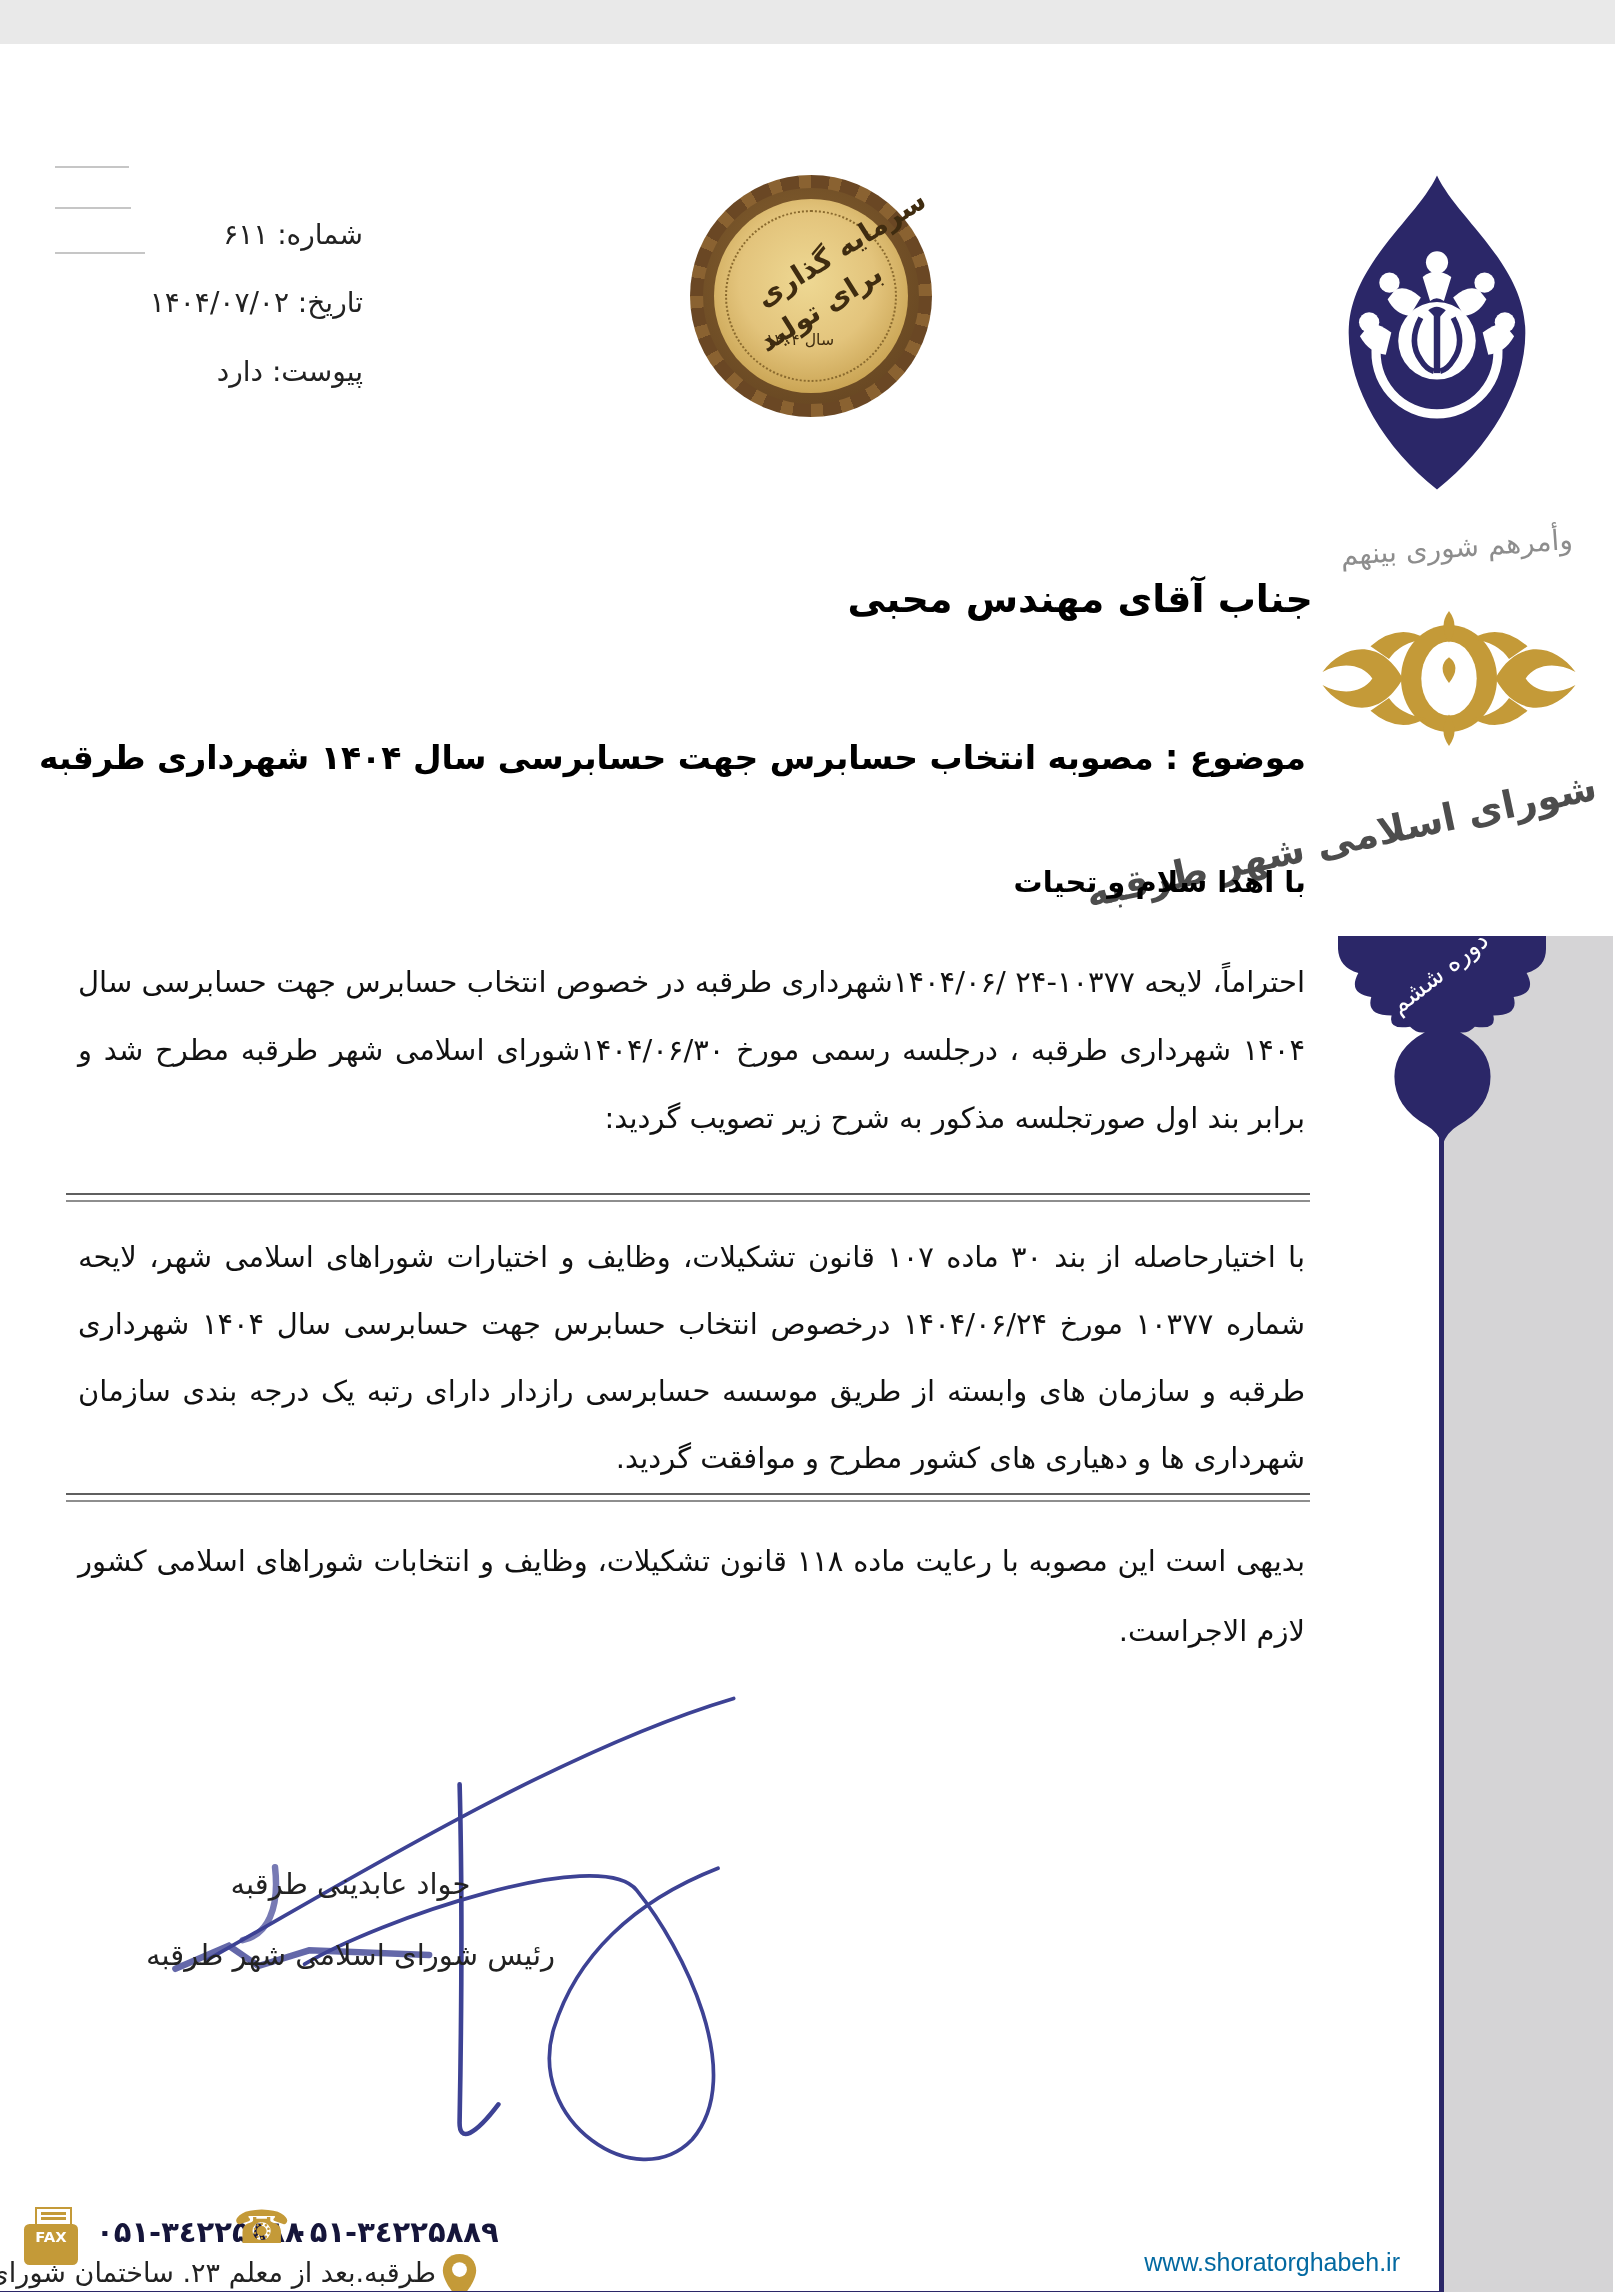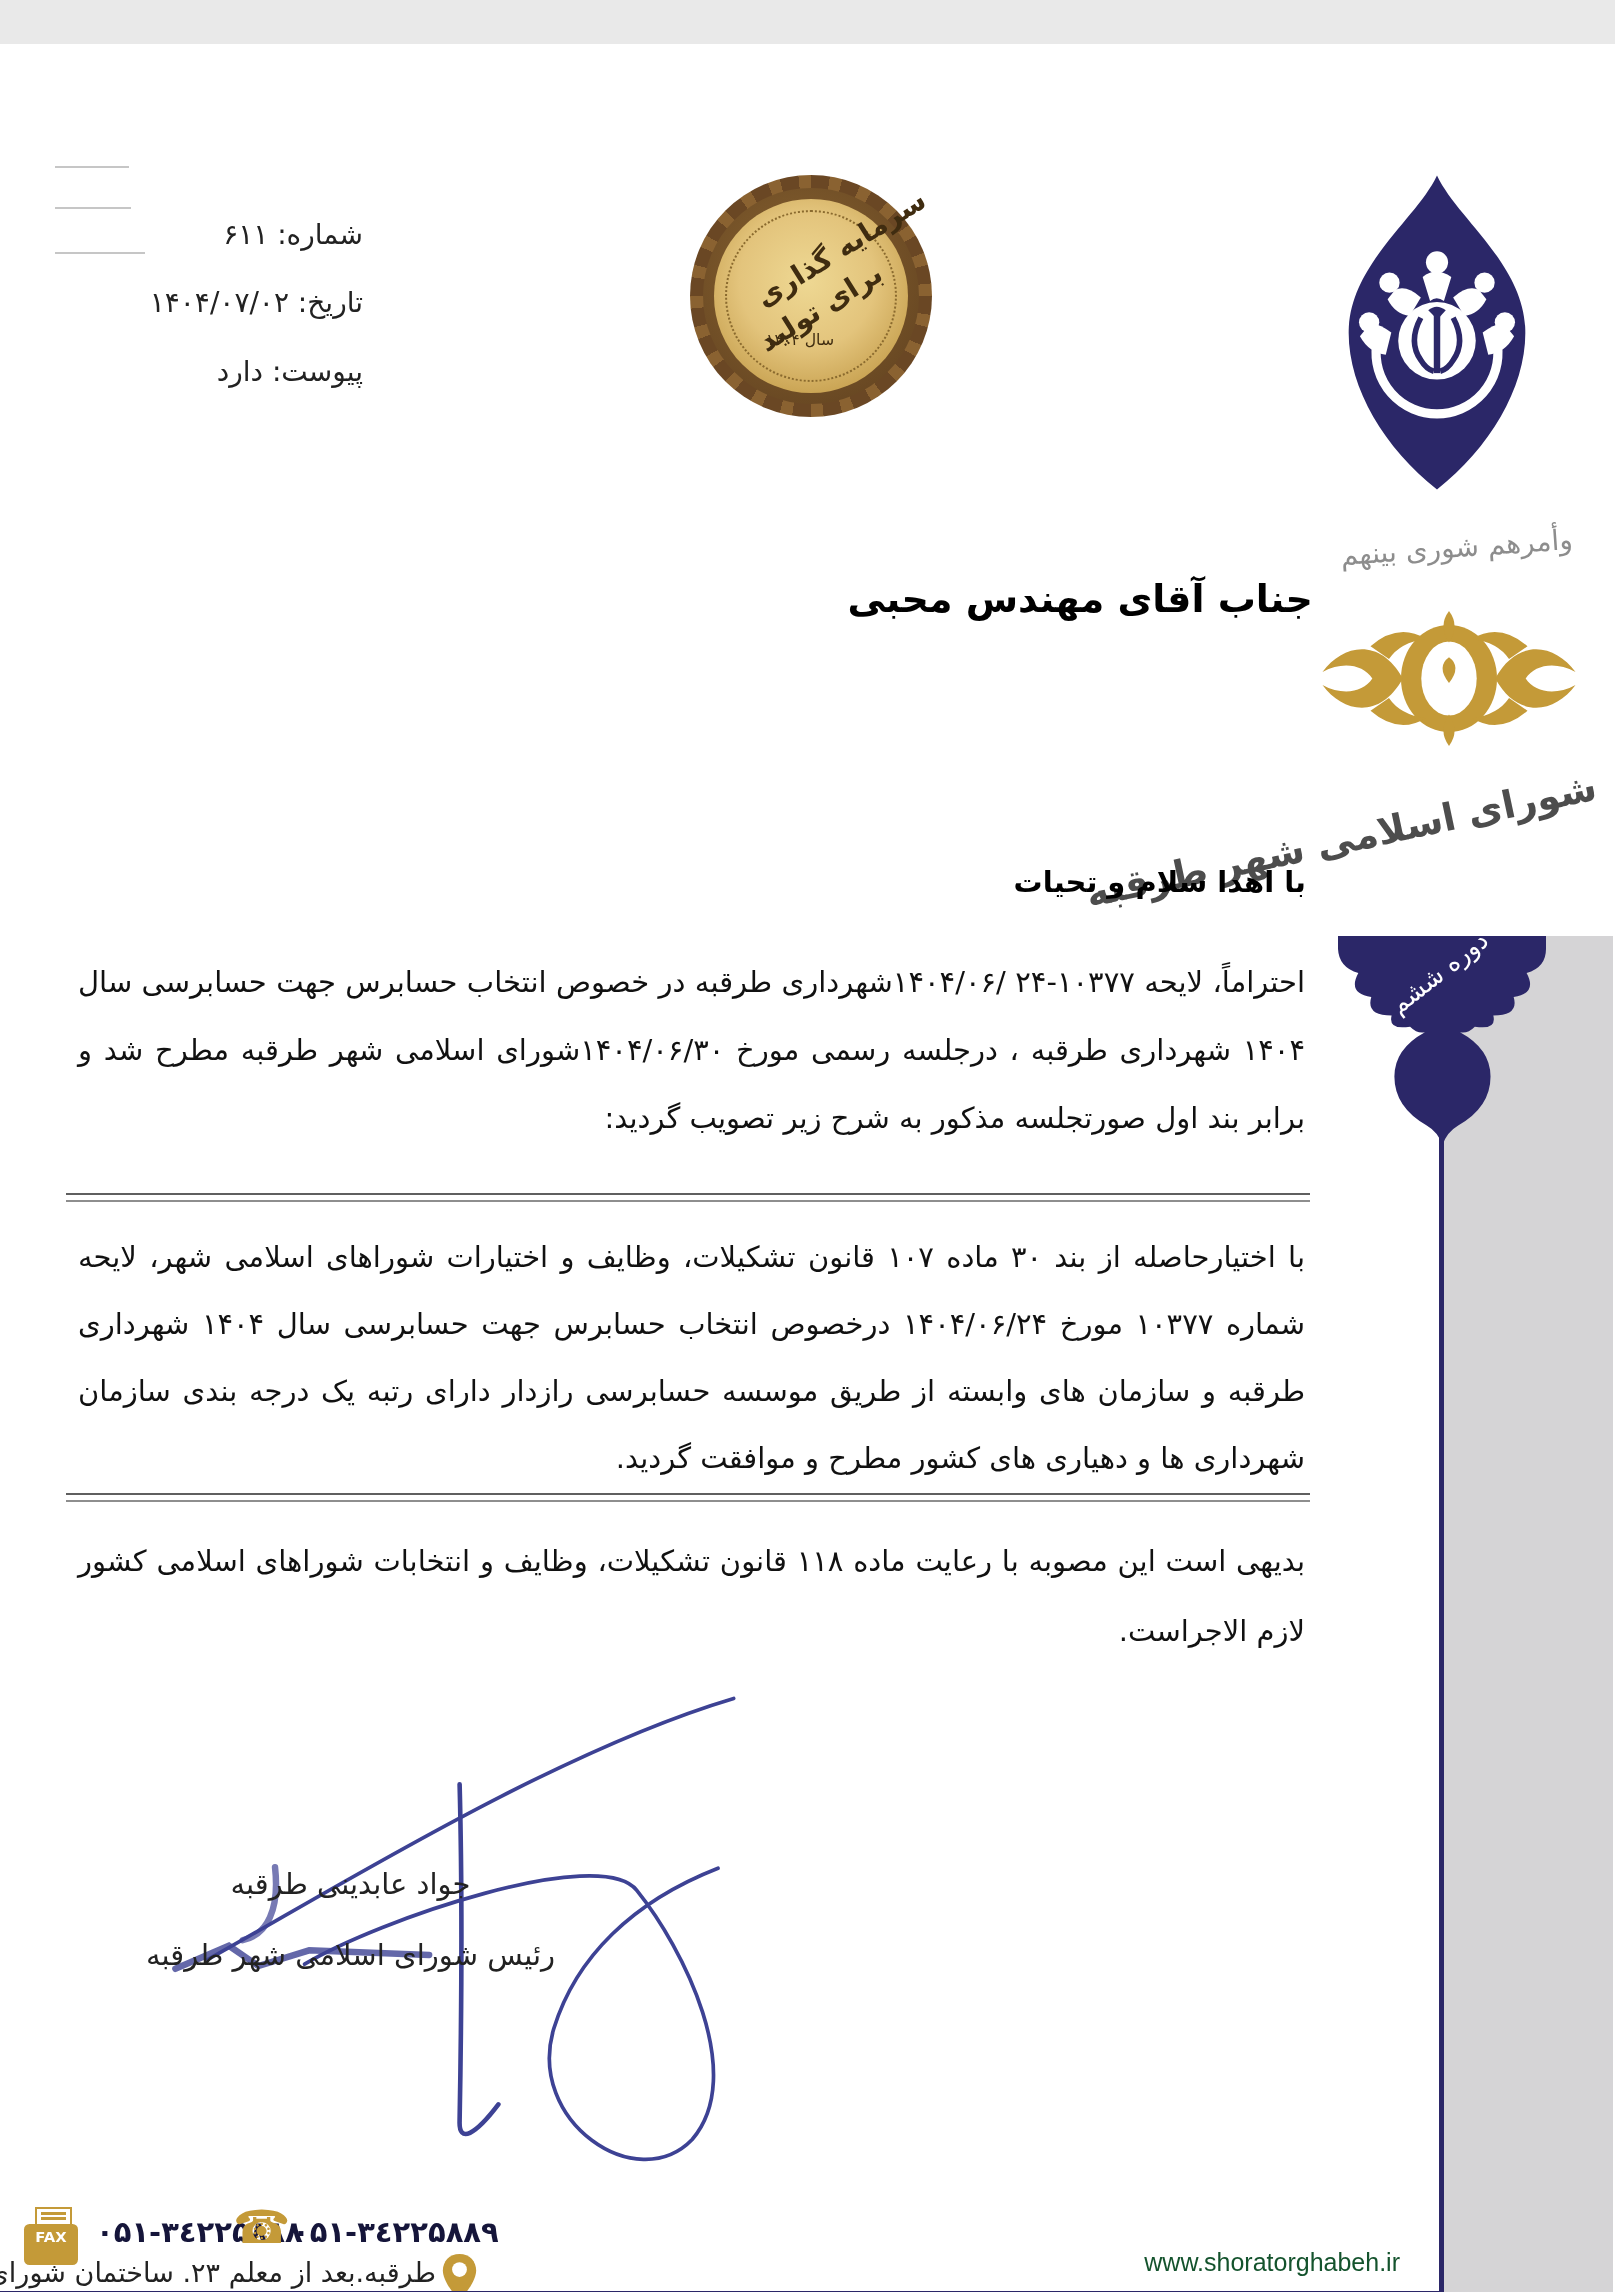--- a/index.html
+++ b/index.html
@@ -44,21 +44,21 @@
   .footer-num{font-size:29px;font-weight:bold;color:#15153a;white-space:nowrap;}
   .footer-addr{font-size:27px;color:#222;direction:rtl;white-space:nowrap;}
   .phone-glyph{font-size:46px;color:#c49a38;line-height:1;}
   .fax-icon{width:61px;height:46px;}
   .fax-paper{position:absolute;left:11px;top:0;width:33px;height:18.5px;background:#fff;
     border:2.8px solid #c49a38;}
   .fax-paper i{position:absolute;left:3.7px;right:3.7px;height:2.8px;background:#c49a38;}
   .fax-body{position:absolute;left:0;top:16.6px;width:54px;height:41px;background:#c49a38;
     border-radius:5.5px;color:#fff;font-size:14.8px;font-weight:bold;text-align:center;line-height:26px;}
   .navy-bar{background:#2b2768;}
-  .website{font-family:"Liberation Sans","DejaVu Sans",sans-serif;font-size:25px;color:#14532d;}
+  .website{font-family:"Liberation Sans","DejaVu Sans",sans-serif;font-size:25px;color:#0369a1;}
 </style>
 </head>
 <body>
 
 <div class="page">
 
   <div class="abs fold-line" style="left:55px;top:122px;width:74px;"></div>
   <div class="abs fold-line" style="left:55px;top:163px;width:76px;"></div>
   <div class="abs fold-line" style="left:55px;top:208px;width:90px;"></div>
 
@@ -129,20 +129,21 @@
   <div class="abs council-cal" style="left:1322px;top:749px;width:277px;text-align:center;">شورای اسلامی شهر طرقبه</div>
 
   <svg class="abs" style="left:1338px;top:892px;" width="208" height="209" viewBox="0 0 225 226">
     <path fill="#2b2768" d="M0,0 H225 V14 Q225,34 204,40 Q216,62 190,66 Q196,86 168,86 Q172,102 148,98 Q140,106 132,104
          Q165,122 165,152 Q165,185 130,205 Q118,212 113,226 Q108,212 96,205 Q61,185 61,152
          Q61,122 94,104 Q86,106 78,98 Q54,102 58,86 Q30,86 36,66 Q10,62 22,40 Q1,34 0,14 Z"></path>
   </svg>
   <div class="abs term" style="left:1381px;top:914px;">دوره ششم</div>
 
   <div class="abs h-bold" style="right:302px;top:533px;font-size:38px;">جناب آقای مهندس محبی</div>
+  <div class="abs h-bold" style="right:309px;top:694px;font-size:33px;">موضوع : مصوبه انتخاب حسابرس جهت حسابرسی سال ۱۴۰۴ شهرداری طرقبه</div>
   <div class="abs h-bold" style="right:309px;top:821px;font-size:29px;">با اهدا سلام و تحیات</div>
 
   <div class="abs para" style="left:78px;top:904px;width:1227px;">احتراماً، لایحه ۱۰۳۷۷-۲۴ /۱۴۰۴/۰۶شهرداری طرقبه در خصوص انتخاب حسابرس جهت حسابرسی سال ۱۴۰۴ شهرداری طرقبه ، درجلسه رسمی مورخ ۱۴۰۴/۰۶/۳۰شورای اسلامی شهر طرقبه مطرح شد و برابر بند اول صورتجلسه مذکور به شرح زیر تصویب گردید:</div>
 
   <div class="abs sep" style="left:66px;top:1149px;width:1244px;"></div>
 
   <div class="abs para" style="left:78px;top:1180px;width:1227px;line-height:67px;">با اختیارحاصله از بند ۳۰ ماده ۱۰۷ قانون تشکیلات، وظایف و اختیارات شوراهای اسلامی شهر، لایحه شماره ۱۰۳۷۷ مورخ ۱۴۰۴/۰۶/۲۴ درخصوص انتخاب حسابرس جهت حسابرسی سال ۱۴۰۴ شهرداری طرقبه و سازمان های وابسته از طریق موسسه حسابرسی رازدار دارای رتبه یک درجه بندی سازمان شهرداری ها و دهیاری های کشور مطرح و موافقت گردید.</div>
 
   <div class="abs sep" style="left:66px;top:1449px;width:1244px;"></div>
 

